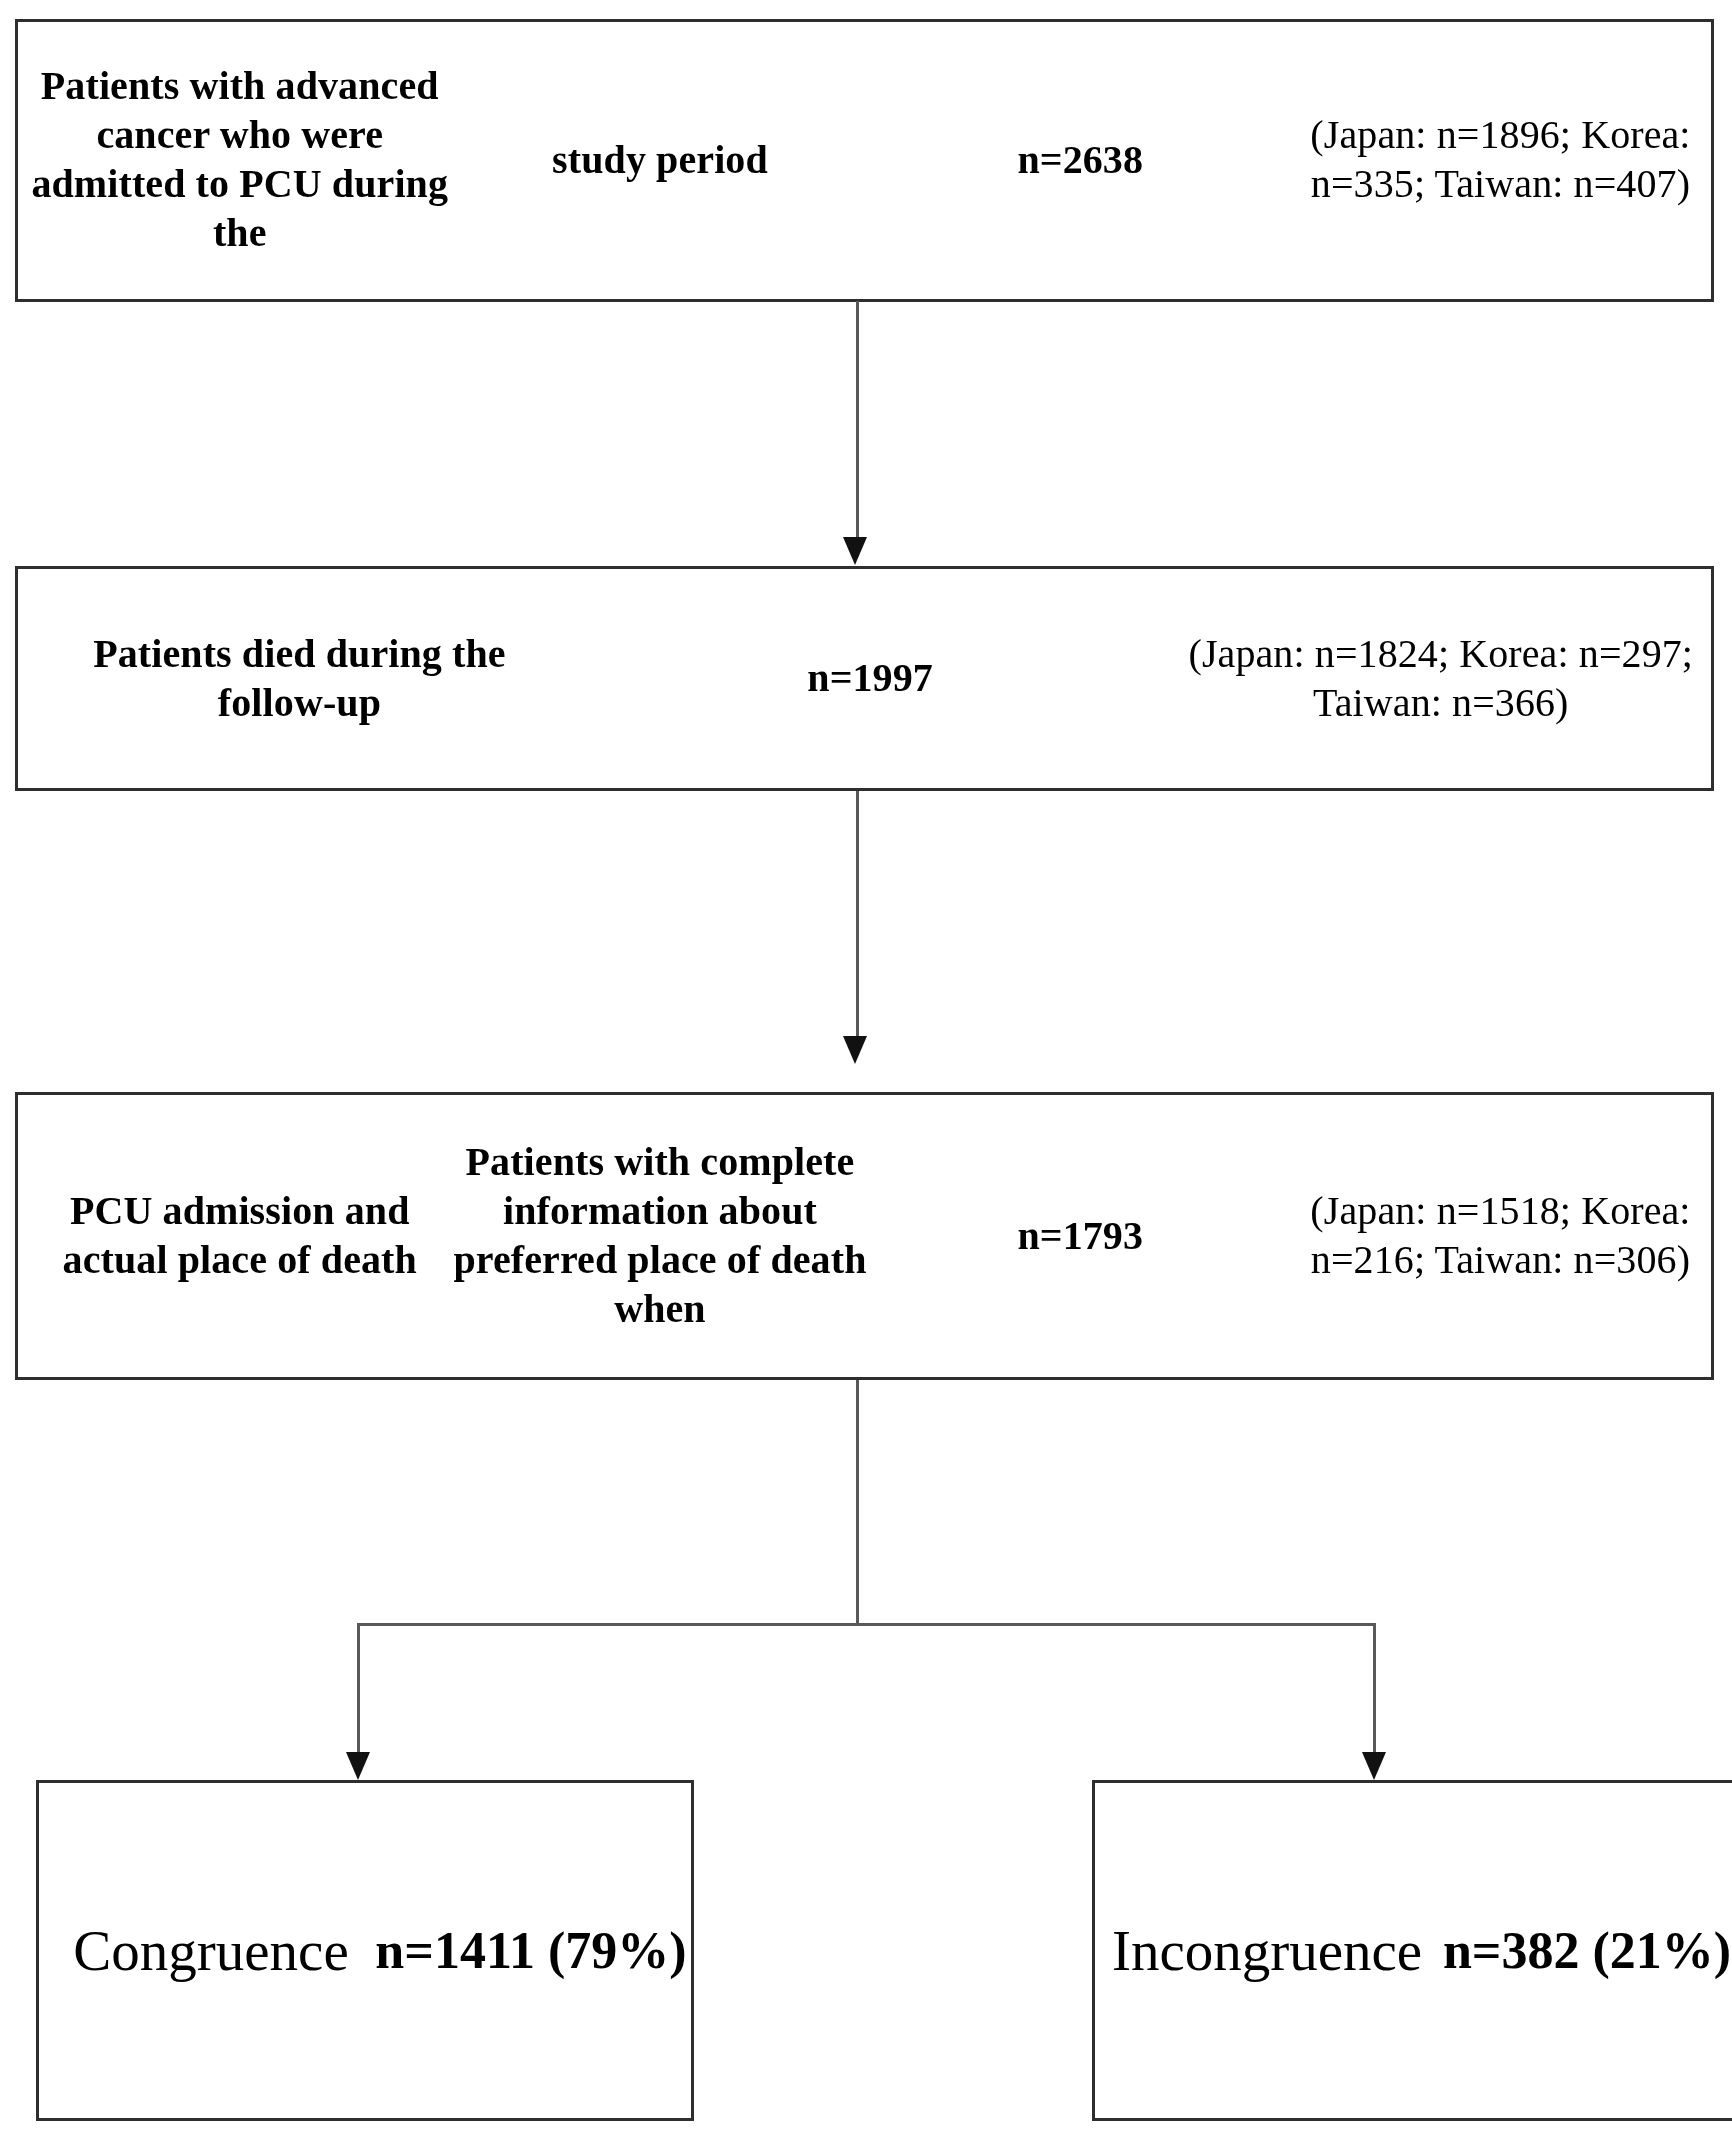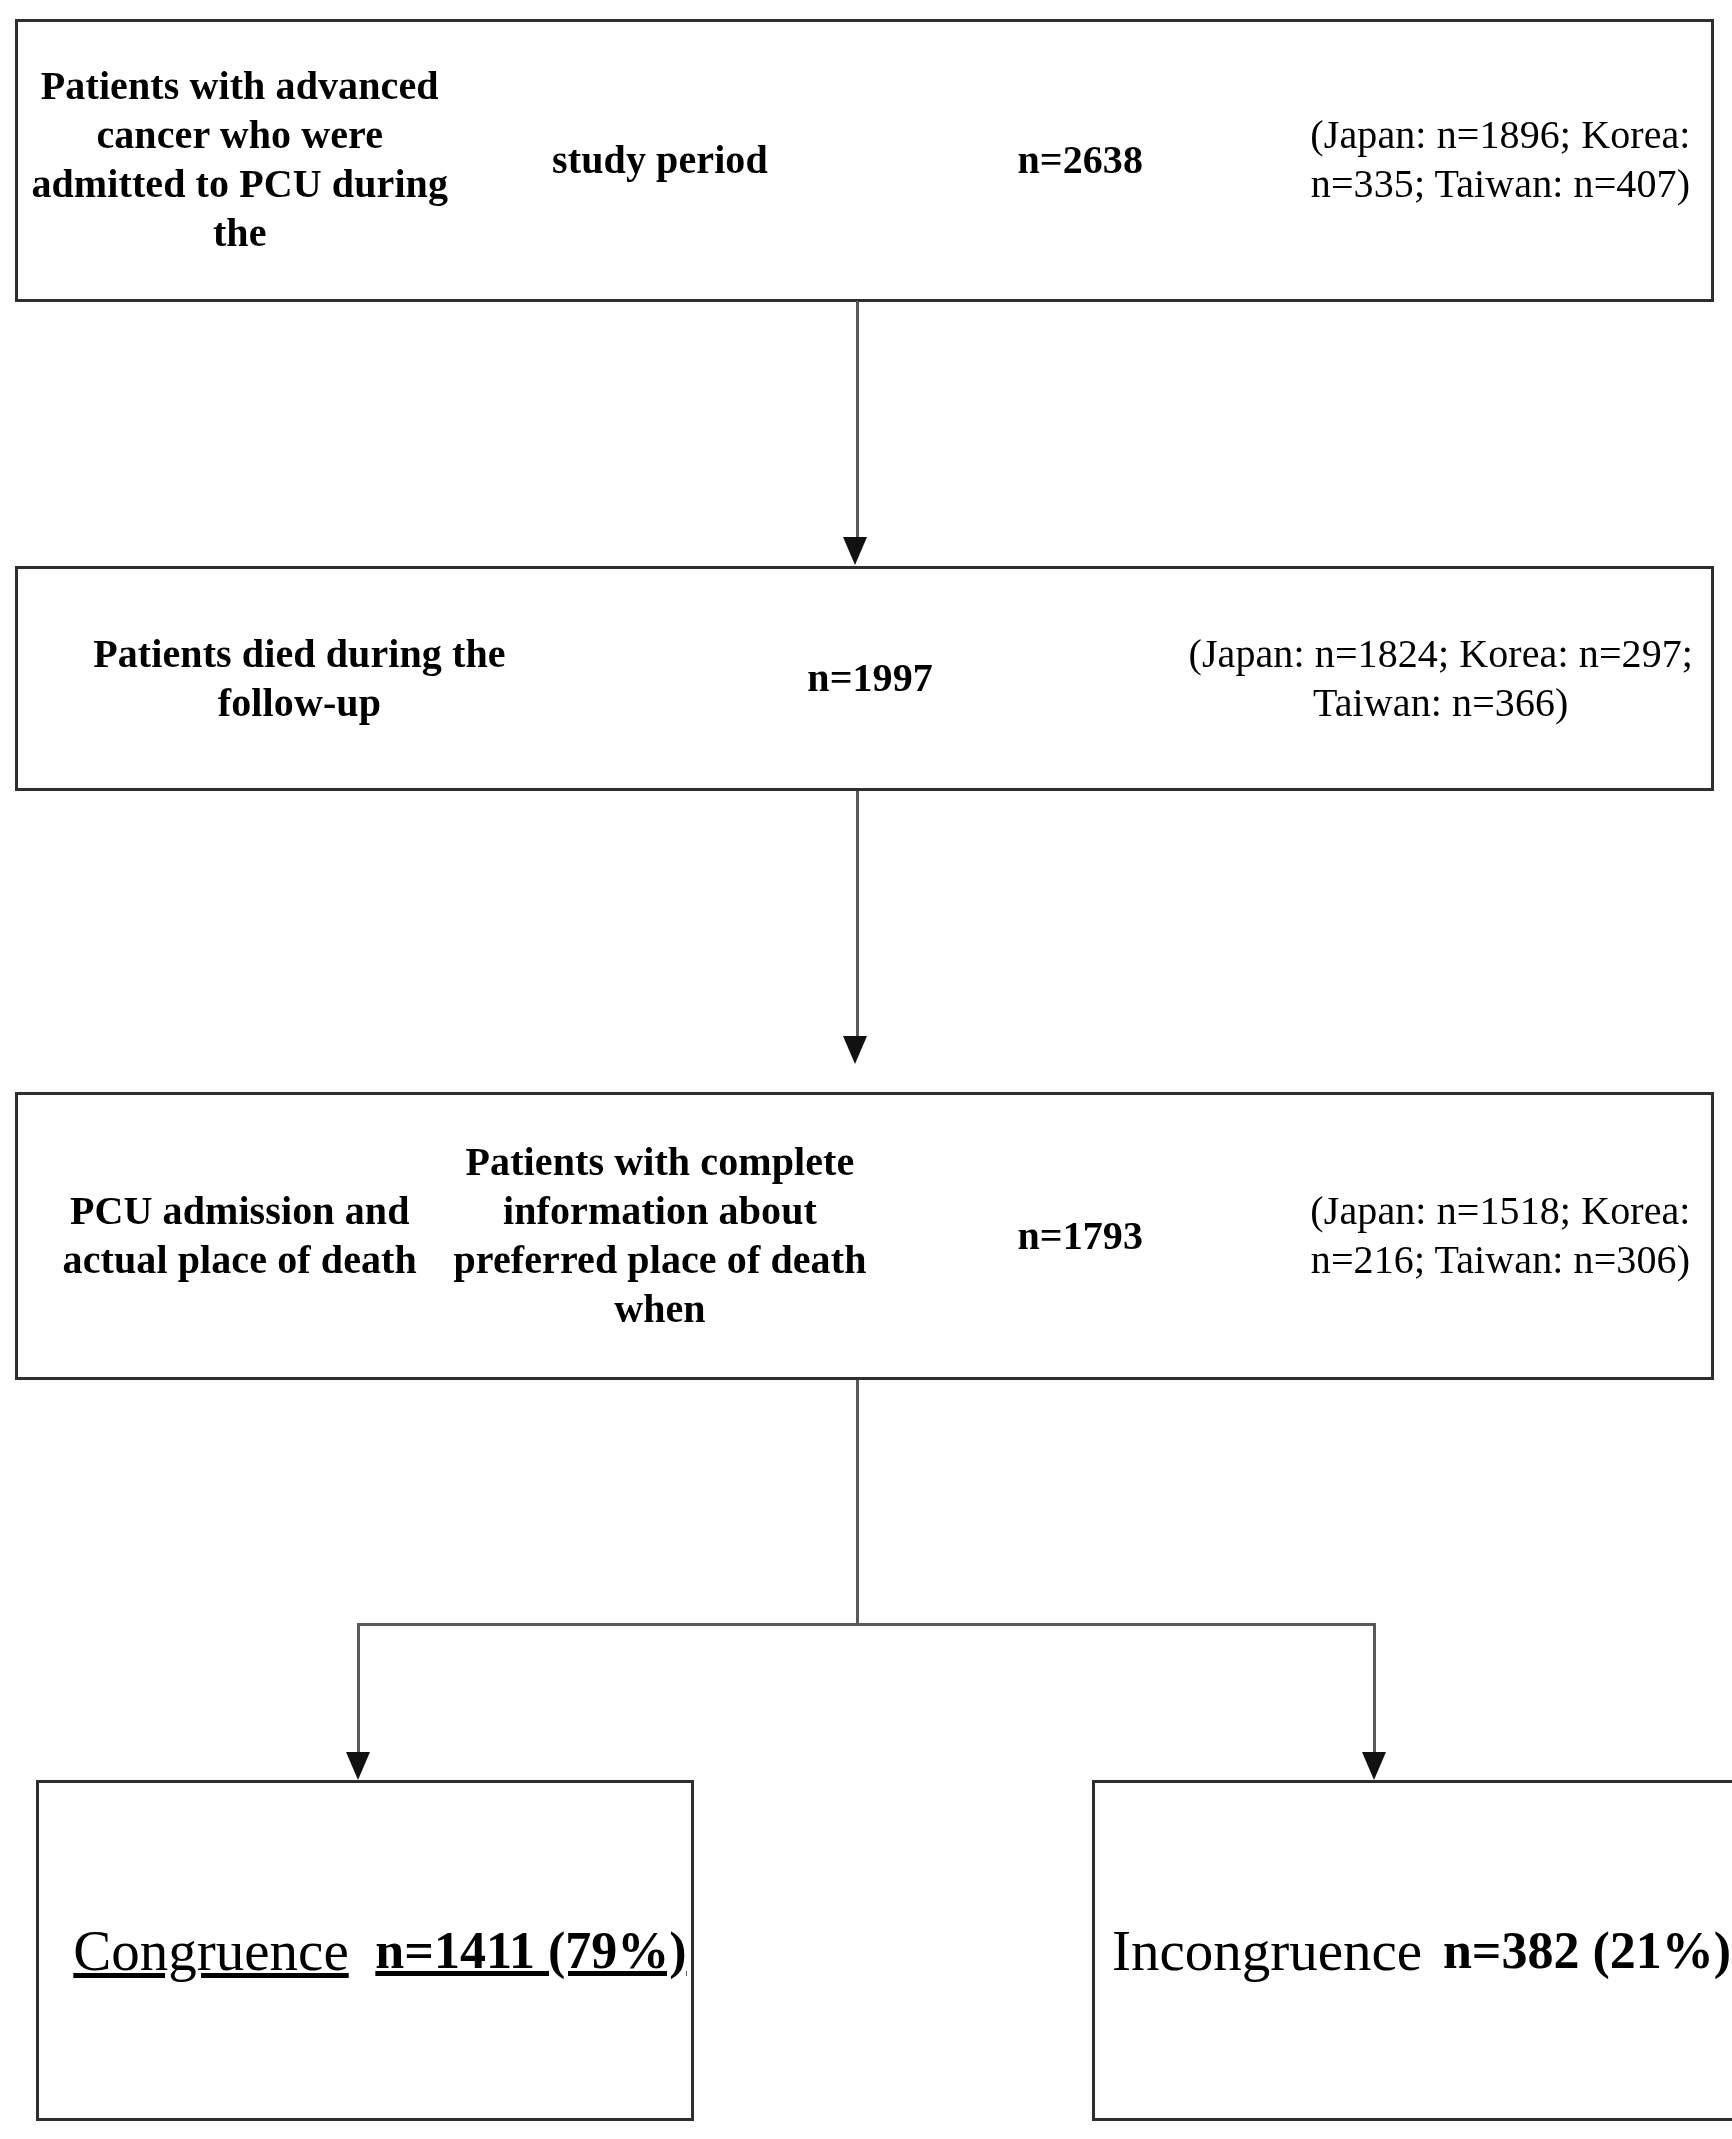--- a/index.html
+++ b/index.html
@@ -58,21 +58,21 @@
   .outcome .count {
     font-size: 52px;
     font-weight: bold;
     line-height: 1.18;
   }
 
   
   #box-1 { left: 14.6px;   top: 18.5px;   width: 1699px; height: 283px; }
   #box-2 { left: 14.6px;   top: 566px;  width: 1699px; height: 225px; gap: 31px; }
   #box-3 { left: 14.6px;   top: 1092px; width: 1699px; height: 288px; }
-  #box-4 { left: 36px;   top: 1780px; width: 658px;  height: 341px; text-decoration: underline; }
+  #box-4 { left: 36px;   top: 1780px; width: 658px;  height: 341px; }
   #box-5 { left: 1092px; top: 1780px; width: 658px;  height: 341px; }
 
   
   .vline {
     position: absolute;
     width: 3.3px;
     background: #595959;
   }
   .hline {
     position: absolute;

